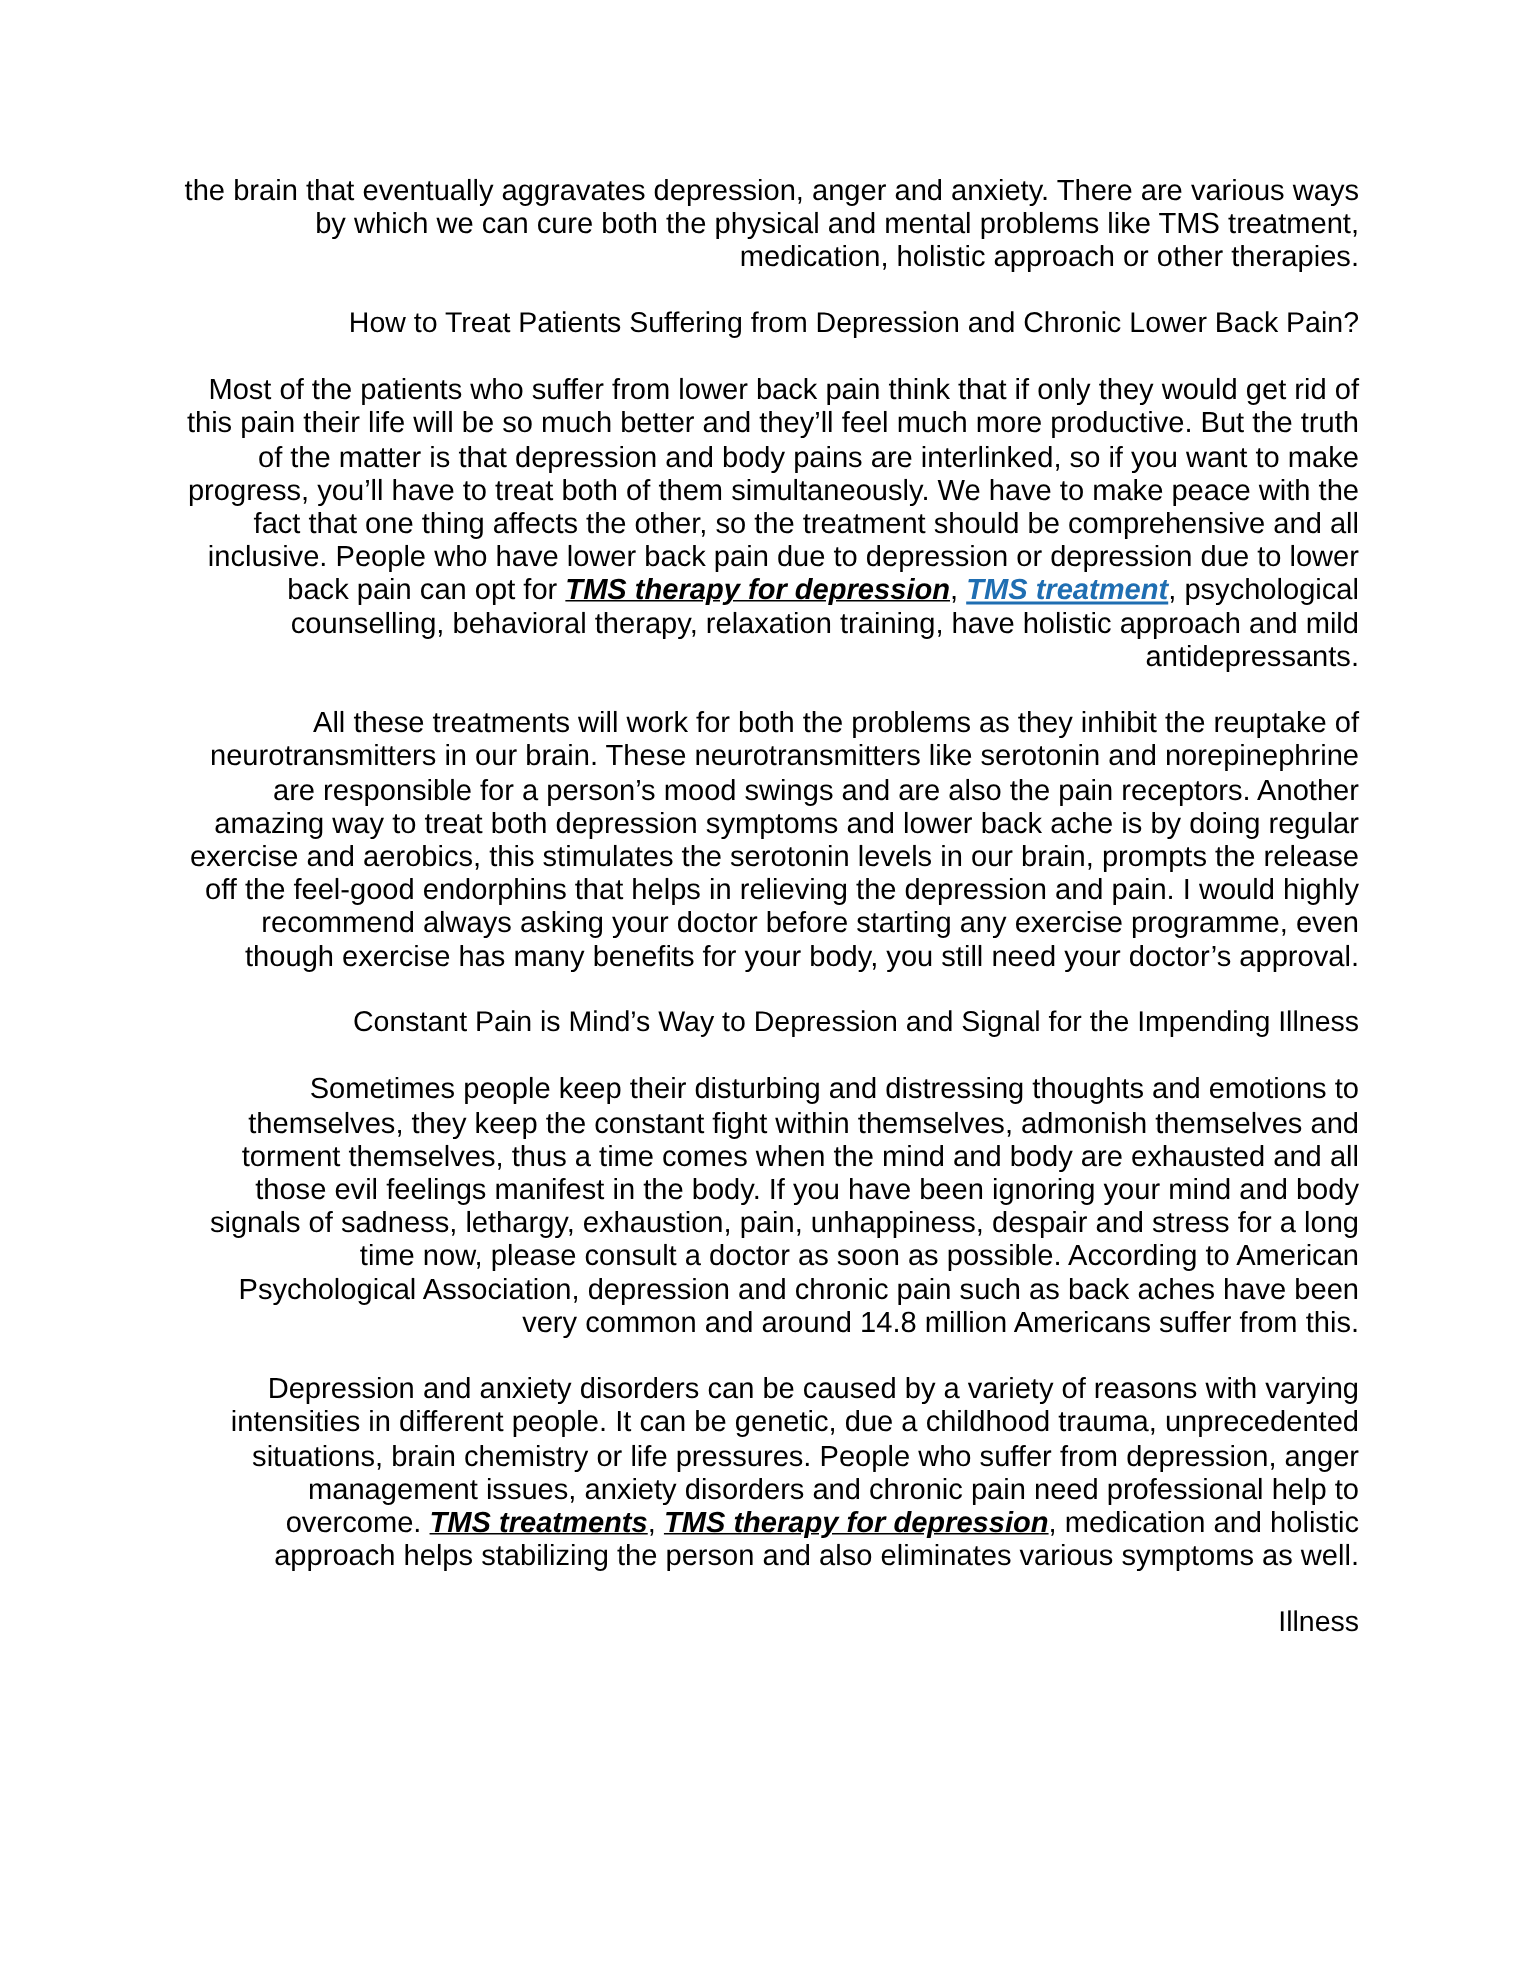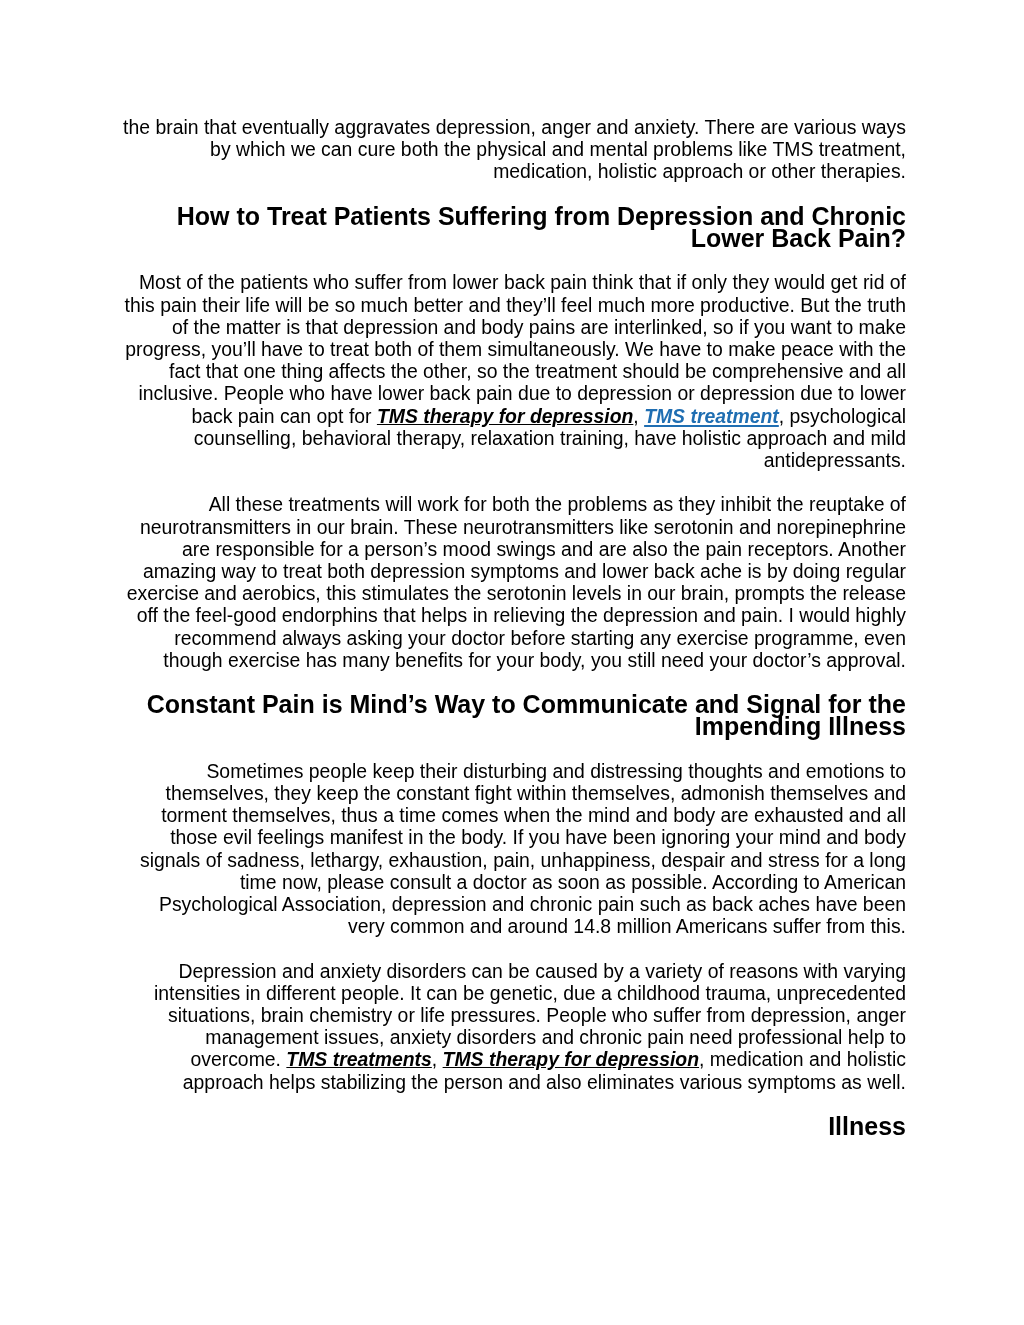--- a/index.html
+++ b/index.html
@@ -20,23 +20,23 @@
     font-size: 19.4px;
     line-height: 22.2px;
     text-align: right;
   }
   .doc-page p {
     margin: 0 0 22.2px 0;
     font-weight: normal;
   }
   .doc-page h2 {
     margin: 0 0 22.2px 0;
-    font-size: 25px;
+    font-size: 19px;
     line-height: 22.2px;
-    font-weight: bold;
+    font-weight: normal;
   }
   .bi {
     font-weight: bold;
     font-style: italic;
     text-decoration: underline;
   }
   a.doc-link {
     color: #1f6eb2;
     text-decoration: underline;
     text-decoration-thickness: 2px;
@@ -46,17 +46,17 @@
   }
 </style>
 </head>
 <body>
 
 <div class="doc-page">
     <p><span>the brain that eventually aggravates depression, anger and anxiety. There are various ways by which we can cure both the physical and mental problems like TMS treatment, medication, holistic approach or other therapies.</span></p>
     <h2><span>How to Treat Patients Suffering from Depression and Chronic Lower Back Pain?</span></h2>
     <p><span>Most of the patients who suffer from lower back pain think that if only they would get rid of this pain their life will be so much better and they’ll feel much more productive. But the truth of the matter is that depression and body pains are interlinked, so if you want to make progress, you’ll have to treat both of them simultaneously. We have to make peace with the fact that one thing affects the other, so the treatment should be comprehensive and all inclusive. People who have lower back pain due to depression or depression due to lower back pain can opt for </span><span class="bi">TMS therapy for depression</span><span>, </span><a href="#" class="doc-link bi">TMS treatment</a><span>, psychological counselling, behavioral therapy, relaxation training, have holistic approach and mild antidepressants.</span></p>
     <p><span>All these treatments will work for both the problems as they inhibit the reuptake of neurotransmitters in our brain. These neurotransmitters like serotonin and norepinephrine are responsible for a person’s mood swings and are also the pain receptors. Another amazing way to treat both depression symptoms and lower back ache is by doing regular exercise and aerobics, this stimulates the serotonin levels in our brain, prompts the release off the feel-good endorphins that helps in relieving the depression and pain. I would highly recommend always asking your doctor before starting any exercise programme, even though exercise has many benefits for your body, you still need your doctor’s approval.</span></p>
-    <h2><span>Constant Pain is Mind’s Way to Communicate and Signal for the Impending Illness</span></h2>
+    <h2><span>Constant Pain is Mind’s Way to Depression and Signal for the Impending Illness</span></h2>
     <p><span>Sometimes people keep their disturbing and distressing thoughts and emotions to themselves, they keep the constant fight within themselves, admonish themselves and torment themselves, thus a time comes when the mind and body are exhausted and all those evil feelings manifest in the body. If you have been ignoring your mind and body signals of sadness, lethargy, exhaustion, pain, unhappiness, despair and stress for a long time now, please consult a doctor as soon as possible. According to American Psychological Association, depression and chronic pain such as back aches have been very common and around 14.8 million Americans suffer from this.</span></p>
     <p><span>Depression and anxiety disorders can be caused by a variety of reasons with varying intensities in different people. It can be genetic, due a childhood trauma, unprecedented situations, brain chemistry or life pressures. People who suffer from depression, anger management issues, anxiety disorders and chronic pain need professional help to overcome. </span><span class="bi">TMS treatments</span><span>, </span><span class="bi">TMS therapy for depression</span><span>, medication and holistic approach helps stabilizing the person and also eliminates various symptoms as well.</span></p>
     <h2><span>Illness</span></h2>
   </div>
 
 </body></html>

